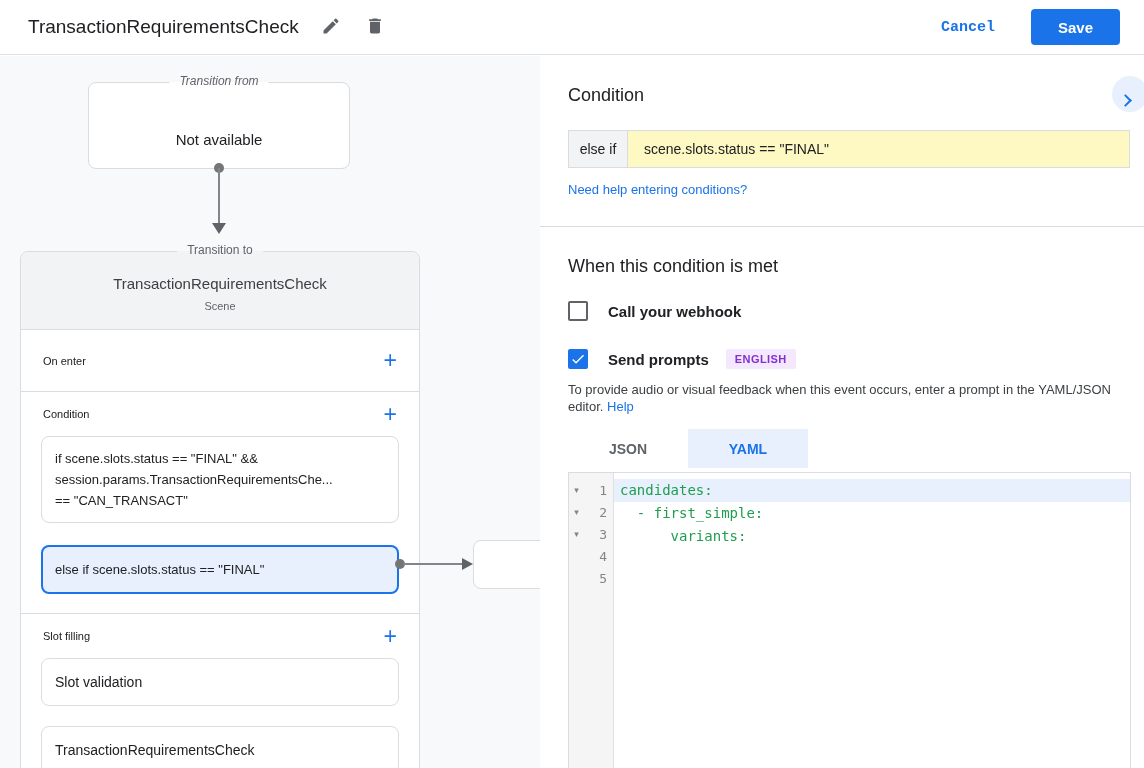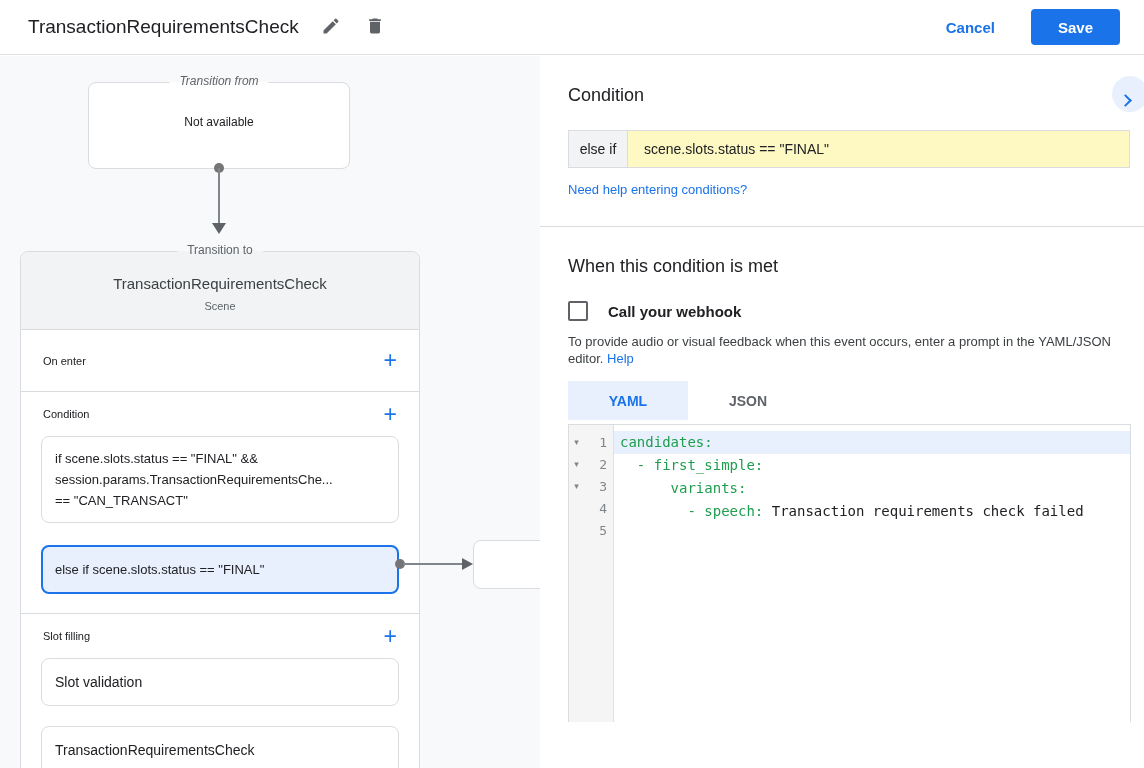--- a/index.html
+++ b/index.html
@@ -9,36 +9,36 @@
   
   .app-header { position:absolute; top:0; left:0; width:1144px; height:55px;
     background:#fff; border-bottom:1px solid #e0e0e0; display:flex; align-items:center;
     padding:0 24px 0 28px; z-index:9; }
   .app-title { font-size:19px; color:#202124; }
   .hdr-icon-btn { border:none; background:none; margin-left:20px; cursor:pointer;
     width:24px; height:24px; display:flex; align-items:center; justify-content:center; }
   .hdr-icon-btn svg { width:20px; height:20px; fill:#5f6368; }
   .hdr-spacer { flex:1; }
   .cancel-btn { border:none; background:none; color:#1a73e8; font-size:15px;
-    font-weight:bold; margin-right:36px; cursor:pointer; font-family:Liberation Sans, sans-serif; }
+    font-weight:bold; margin-right:36px; cursor:pointer; font-family:Liberation Mono, monospace; }
   .save-btn { border:none; background:#1a73e8; color:#fff; font-size:15px;
     font-weight:bold; border-radius:4px; padding:0 27px; height:36px; cursor:pointer;
     font-family:inherit; }
 
   
   .canvas { position:absolute; top:56px; left:0; width:540px; height:712px;
     background:#f8f9fa; overflow:hidden; }
 
   .legend { position:absolute; top:-9px; left:50%; transform:translateX(-50%);
     font-size:12px; color:#5f6368; padding:0 10px; white-space:nowrap; }
 
   .tfrom-box { position:absolute; left:88px; top:26px; width:262px; height:87px;
     background:#fff; border:1px solid #dadce0; border-radius:8px; }
   .tfrom-box .legend { background:linear-gradient(#f8f9fa 55%, #ffffff 45%);font-style:italic; }
-  .tfrom-text { text-align:center; margin-top:32px; font-size:12px; color:#202124; }
+  .tfrom-text { text-align:center; margin-top:48px; font-size:15px; color:#202124; }
 
   .conn-dot-v { position:absolute; left:214px; top:107px; width:10px; height:10px;
     border-radius:50%; background:#757575; }
   .conn-line-v { position:absolute; left:218px; top:112px; width:2px; height:56px;
     background:#80868b; }
   .conn-arrow-v { position:absolute; left:212px; top:167px; width:0; height:0;
     border-left:7px solid transparent; border-right:7px solid transparent;
     border-top:11px solid #5f6368; }
 
   .tto-card { position:absolute; left:20px; top:195px; width:400px; height:560px;
@@ -231,26 +231,35 @@
 
   <div class="panel-divider"></div>
 
   <div class="section-title">When this condition is met</div>
 
   <div class="check-row">
     <span class="checkbox"></span>
     <span class="check-label">Call your webhook</span>
   </div>
 
+  <div class="check-row">
+    <span class="checkbox checked">
+        <svg viewBox="0 0 24 24">
+          <path d="M9 16.2 4.8 12l-1.4 1.4L9 19 21 7l-1.4-1.4z"></path>
+        </svg>
+      </span>
+    <span class="check-label">Send prompts</span>
+    <span class="lang-badge">ENGLISH</span>
+  </div>
 
   <div class="panel-desc"><span>To provide audio or visual feedback when this event occurs, enter a prompt in the YAML/JSON editor.</span> <span class="inline-link">Help</span></div>
 
   <div class="tabs">
+    <div class="tab">JSON</div>
     <div class="tab active">YAML</div>
-    <div class="tab">JSON</div>
   </div>
 
   <div class="editor">
     <div class="gutter">
       <div class="gutter-row">
         <span class="fold">▾</span>
         <span class="lnum">1</span>
       </div>
       <div class="gutter-row">
         <span class="fold">▾</span>
@@ -266,17 +275,16 @@
       </div>
       <div class="gutter-row">
         <span class="fold"></span>
         <span class="lnum">5</span>
       </div>
     </div>
     <div class="code">
       <div class="code-line hl"><span class="yaml-key">candidates:</span><span class="yaml-val"></span></div>
       <div class="code-line"><span class="yaml-key">  - first_simple:</span><span class="yaml-val"></span></div>
       <div class="code-line"><span class="yaml-key">      variants:</span><span class="yaml-val"></span></div>
-      <div class="code-line"><span class="yaml-key">        - speech:</span><span class="yaml-val"> Transaction requirements check failed</span></div>
       <div class="code-line"><span class="yaml-key"></span><span class="yaml-val"></span></div>
     </div>
   </div>
 </div>
 
 </body></html>

